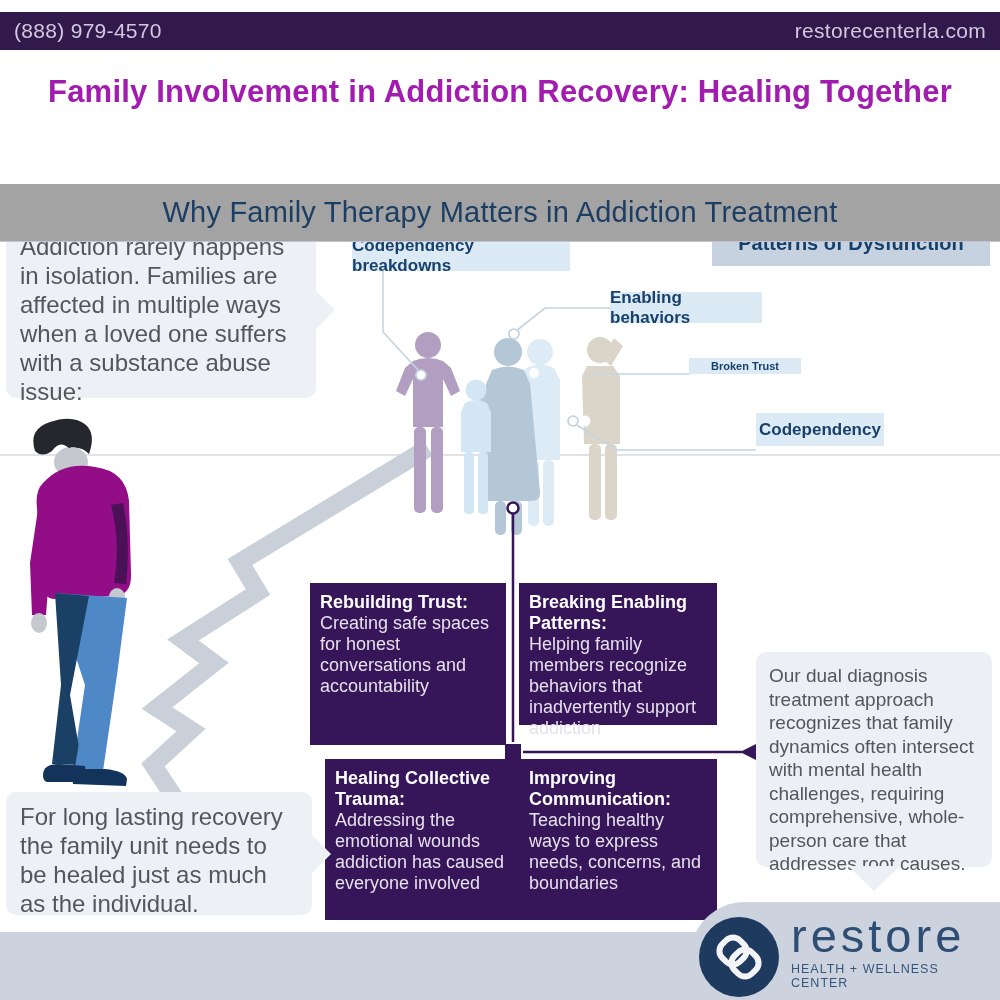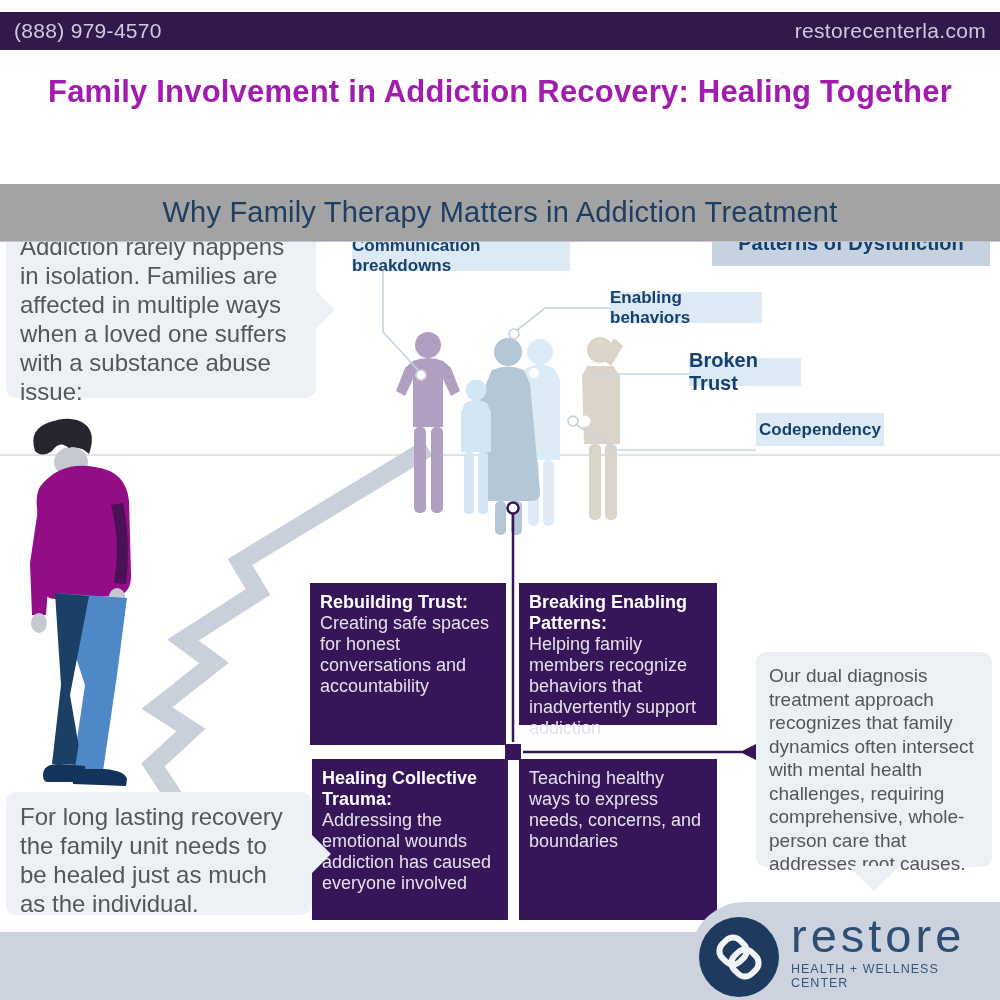--- a/index.html
+++ b/index.html
@@ -27,29 +27,29 @@
   .closing-bubble{left:6px;top:792px;width:306px;height:123px;padding:10px 14px;font-size:24px;line-height:29px;}
   .dual-bubble{left:756px;top:652px;width:236px;height:215px;padding:12px 13px;font-size:19px;line-height:23.5px;background:#ECF0F4;}
   .dual-bubble.point-down::after{border-top-color:#ECF0F4;}
   
   .chip{position:absolute;background:#DCEAF6;color:#17406B;font-weight:700;
     display:flex;align-items:center;justify-content:center;z-index:4;}
   .chip-header{position:absolute;left:712px;top:220px;width:278px;height:46px;background:#C7D2E0;
     color:#15406B;font-weight:700;font-size:20px;display:flex;align-items:center;justify-content:center;z-index:4;}
   .chip.l1{left:352px;top:240px;width:218px;height:31px;font-size:17px;}
   .chip.l2{left:610px;top:292px;width:152px;height:31px;font-size:17px;}
-  .chip.l3{left:689px;top:358px;width:112px;height:28px;font-size:20px;}
+  .chip.l3{left:689px;top:358px;width:112px;height:16px;font-size:11px;}
   .chip.l4{left:756px;top:413px;width:128px;height:33px;font-size:17px;}
   
   .pbox{position:absolute;background:#371559;color:#E6E1EC;padding:9px 10px;box-sizing:border-box;
     font-size:18px;line-height:21px;z-index:4;}
   .pbox .ttl{color:#ffffff;font-weight:700;display:block;}
   .pbox.b1{left:310px;top:583px;width:196px;height:162px;}
   .pbox.b2{left:519px;top:583px;width:198px;height:142px;}
-  .pbox.b3{left:312px;top:759px;width:196px;height:161px;}
+  .pbox.b3{left:325px;top:759px;width:196px;height:161px;}
   .pbox.b4{left:519px;top:759px;width:198px;height:161px;}
   
   .layer{position:absolute;left:0;top:0;pointer-events:none;}
   .layer.bg{z-index:1;}
   .layer.fig{z-index:2;}
   .layer.fg{z-index:3;}
   
   .footer-bar{position:absolute;left:0;top:932px;width:100%;height:68px;background:#CDD3DE;z-index:5;}
   .logo-blob{position:absolute;left:690px;top:902px;width:310px;height:98px;background:#CDD3DE;
     border-radius:55px 0 0 0;z-index:6;display:flex;align-items:center;}
@@ -165,38 +165,39 @@
     <polygon points="758,743 758,761 740,752" fill="#371559"></polygon>
   </svg>
 
   <div class="bubble point-right intro-bubble">
     <span>Addiction rarely happens in isolation. Families are affected in multiple ways when a loved one suffers with a substance abuse issue:</span>
   </div>
 
   <div class="chip-header">
     <span>Patterns of Dysfunction</span>
   </div>
-  <div class="chip l1">Communication breakdowns</div>
+  <div class="chip l1">Codependency breakdowns</div>
   <div class="chip l2">Enabling behaviors</div>
   <div class="chip l3">Broken Trust</div>
   <div class="chip l4">Codependency</div>
 
   <div class="pbox b1">
     <span class="ttl">Rebuilding Trust:</span>
     <span>Creating safe spaces for honest conversations and accountability</span>
   </div>
   <div class="pbox b2">
     <span class="ttl">Breaking Enabling Patterns:</span>
     <span>Helping family members recognize behaviors that inadvertently support addiction</span>
   </div>
   <div class="pbox b3">
     <span class="ttl">Healing Collective Trauma:</span>
     <span>Addressing the emotional wounds addiction has caused everyone involved</span>
   </div>
   <div class="pbox b4">
+    <span class="ttl">Improving Communication:</span>
     <span>Teaching healthy ways to express needs, concerns, and boundaries</span>
   </div>
 
   <div class="bubble point-down dual-bubble">
     <span>Our dual diagnosis treatment approach recognizes that family dynamics often intersect with mental health challenges, requiring comprehensive, whole-person care that addresses root causes.</span>
   </div>
 
   <div class="bubble point-right closing-bubble">
     <span>For long lasting recovery the family unit needs to be healed just as much as the individual.</span>
   </div>

